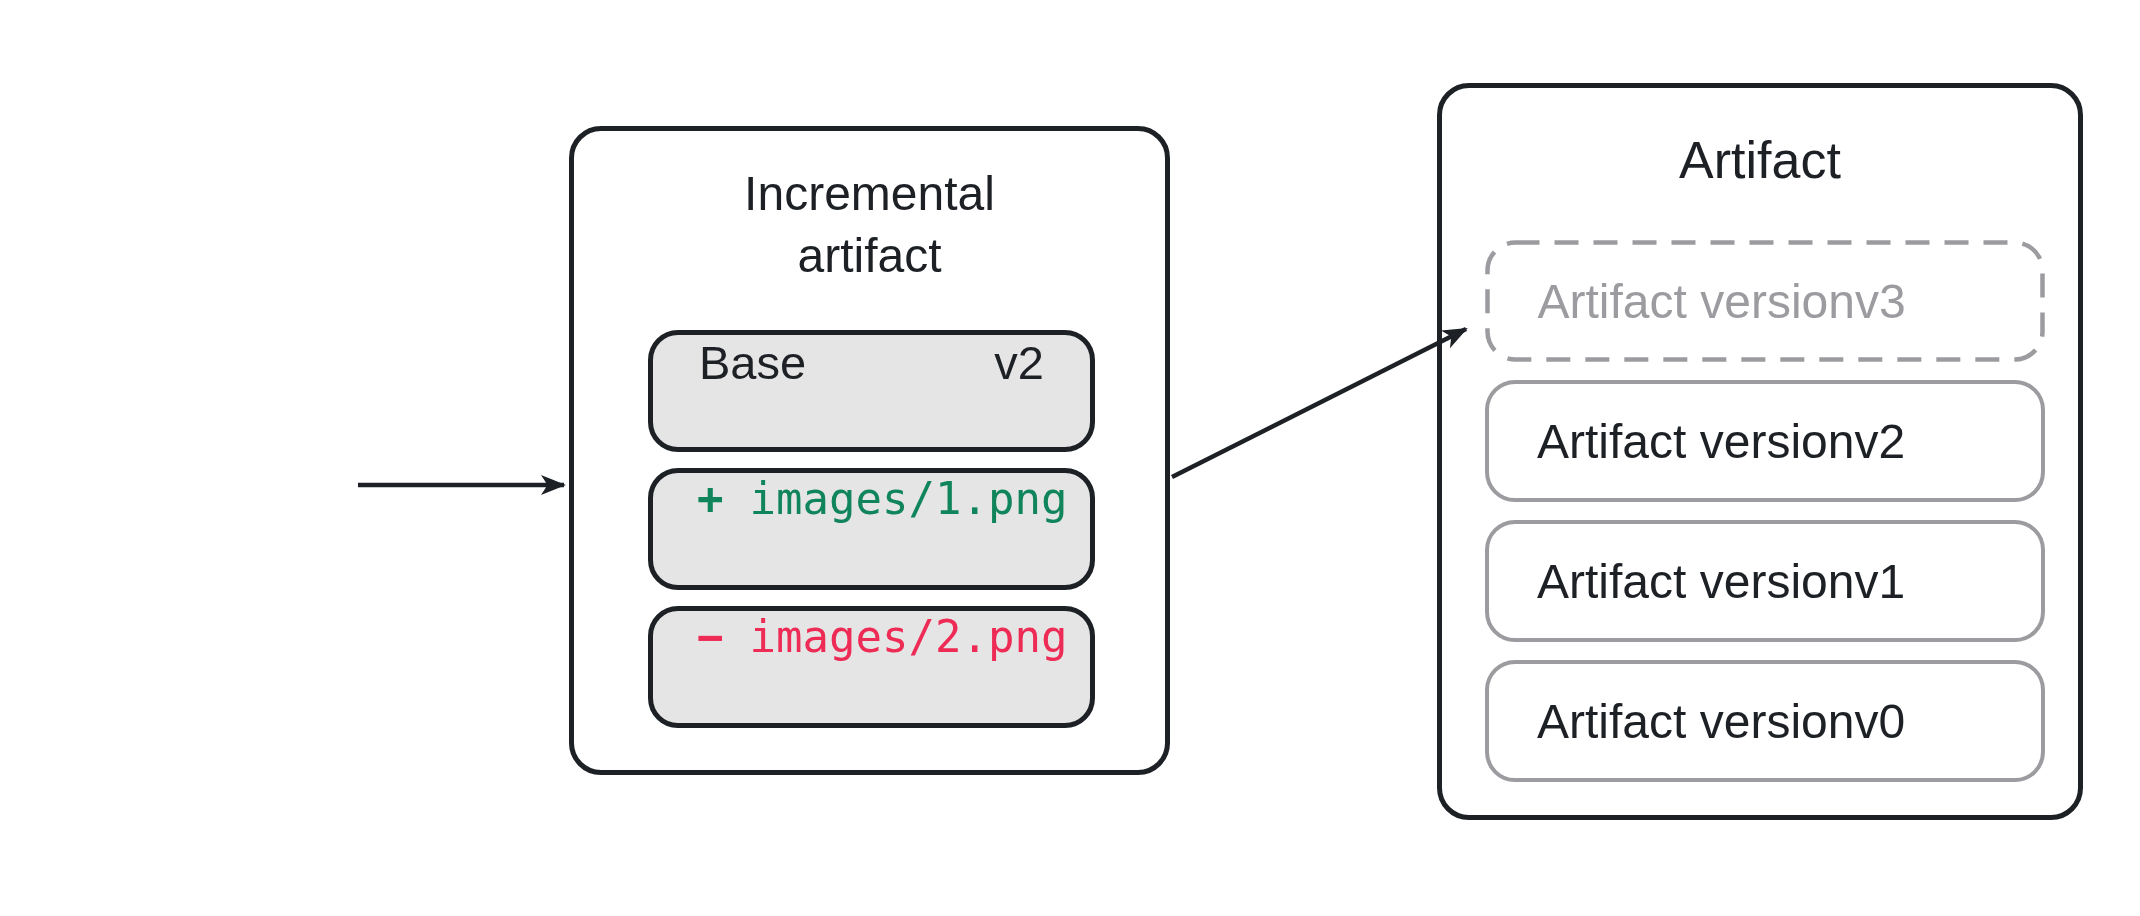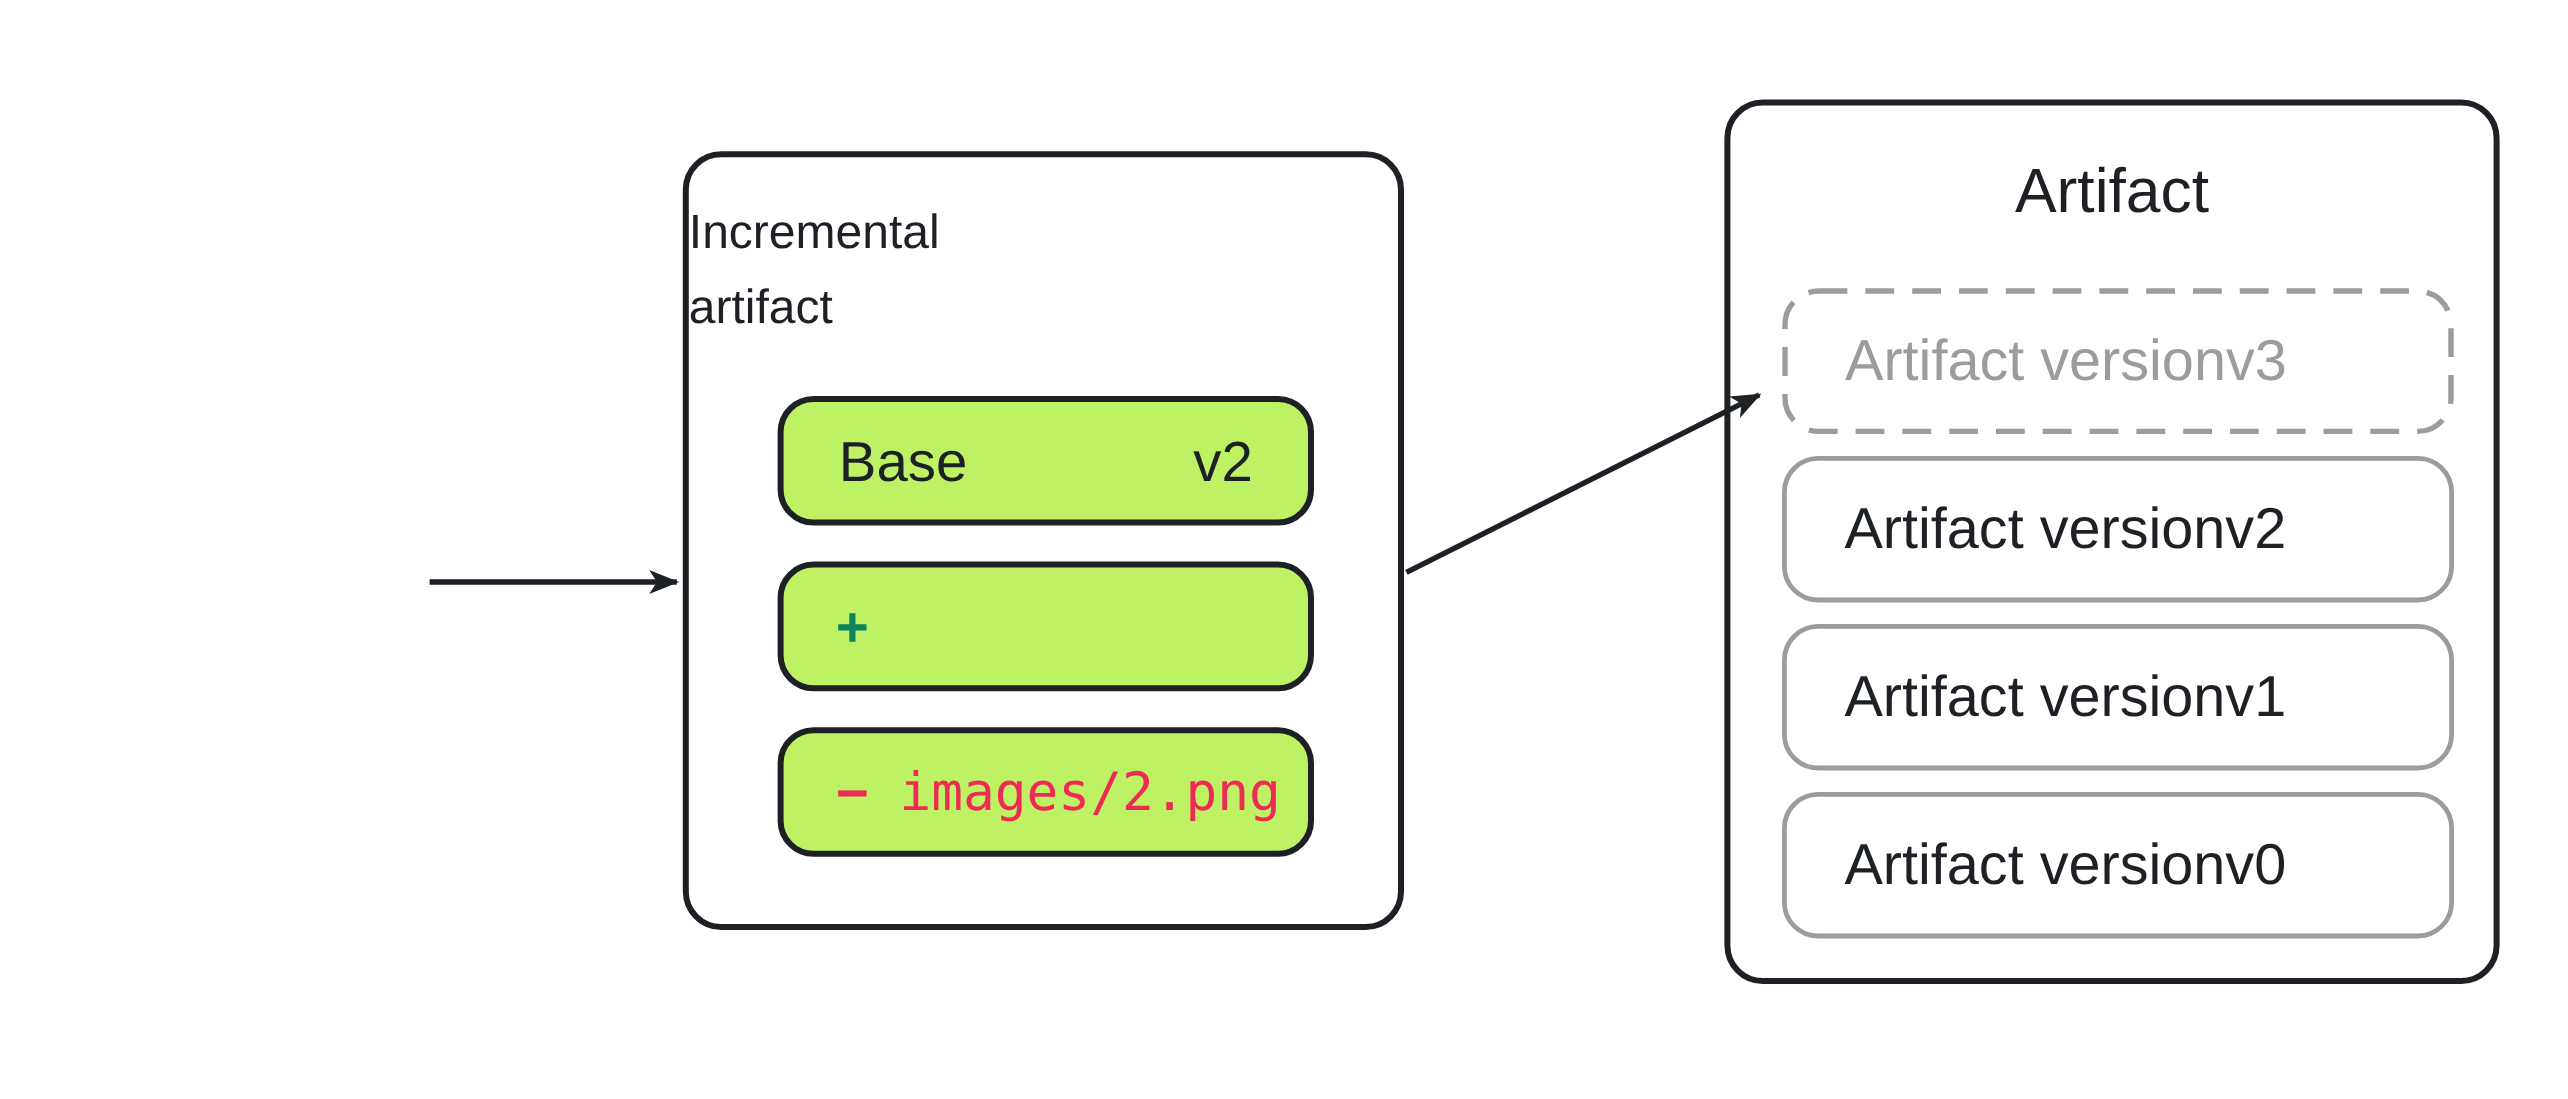--- a/index.html
+++ b/index.html
@@ -22,27 +22,27 @@
   
   .run-box {
     left: 53px; top: 387px; width: 302px; height: 145px;
     display: flex; align-items: center; justify-content: center;
     font-size: 52px;
   }
   
   .inc-panel { left: 569px; top: 126px; width: 601px; height: 649px; }
   .inc-title {
     position: absolute; left: 0; top: 32px; width: 100%;
-    font-size: 40px; line-height: 62px;
+    text-align: center; font-size: 48px; line-height: 62px;
   }
   .inner-row {
-    position: absolute; left: 74px; width: 447px; height: 108px;
+    position: absolute; left: 74px; width: 447px; height: 122px;
     border: 5px solid #1d2126; border-radius: 30px;
-    box-sizing: border-box; background: #bef264;
-    display: flex; align-items: center;
+    box-sizing: border-box; background: #e5e5e5;
+    display: flex; 
   }
   .row-base { top: 199px; justify-content: space-between; padding: 0 46px; font-size: 47px; }
   .row-add { top: 337px; }
   .row-del { top: 475px; }
   .mono-row {
     font-family: "DejaVu Sans Mono", "Liberation Mono", monospace;
     font-size: 44px; padding-left: 44px;
   }
   .mono-row .sign { font-weight: 700; margin-right: 26px; }
   .row-add, .row-add .sign { color: #10855c; }
@@ -86,20 +86,21 @@
     <div class="inc-title">
       <div>Incremental</div>
       <div>artifact</div>
     </div>
     <div class="inner-row row-base">
       <span>Base</span>
       <span>v2</span>
     </div>
     <div class="inner-row row-add mono-row">
       <span class="sign">+</span>
+      <span>images/1.png</span>
     </div>
     <div class="inner-row row-del mono-row">
       <span class="sign">−</span>
       <span>images/2.png</span>
     </div>
   </div>
 
   <div class="node art-panel">
     <div class="art-title">Artifact</div>
 

